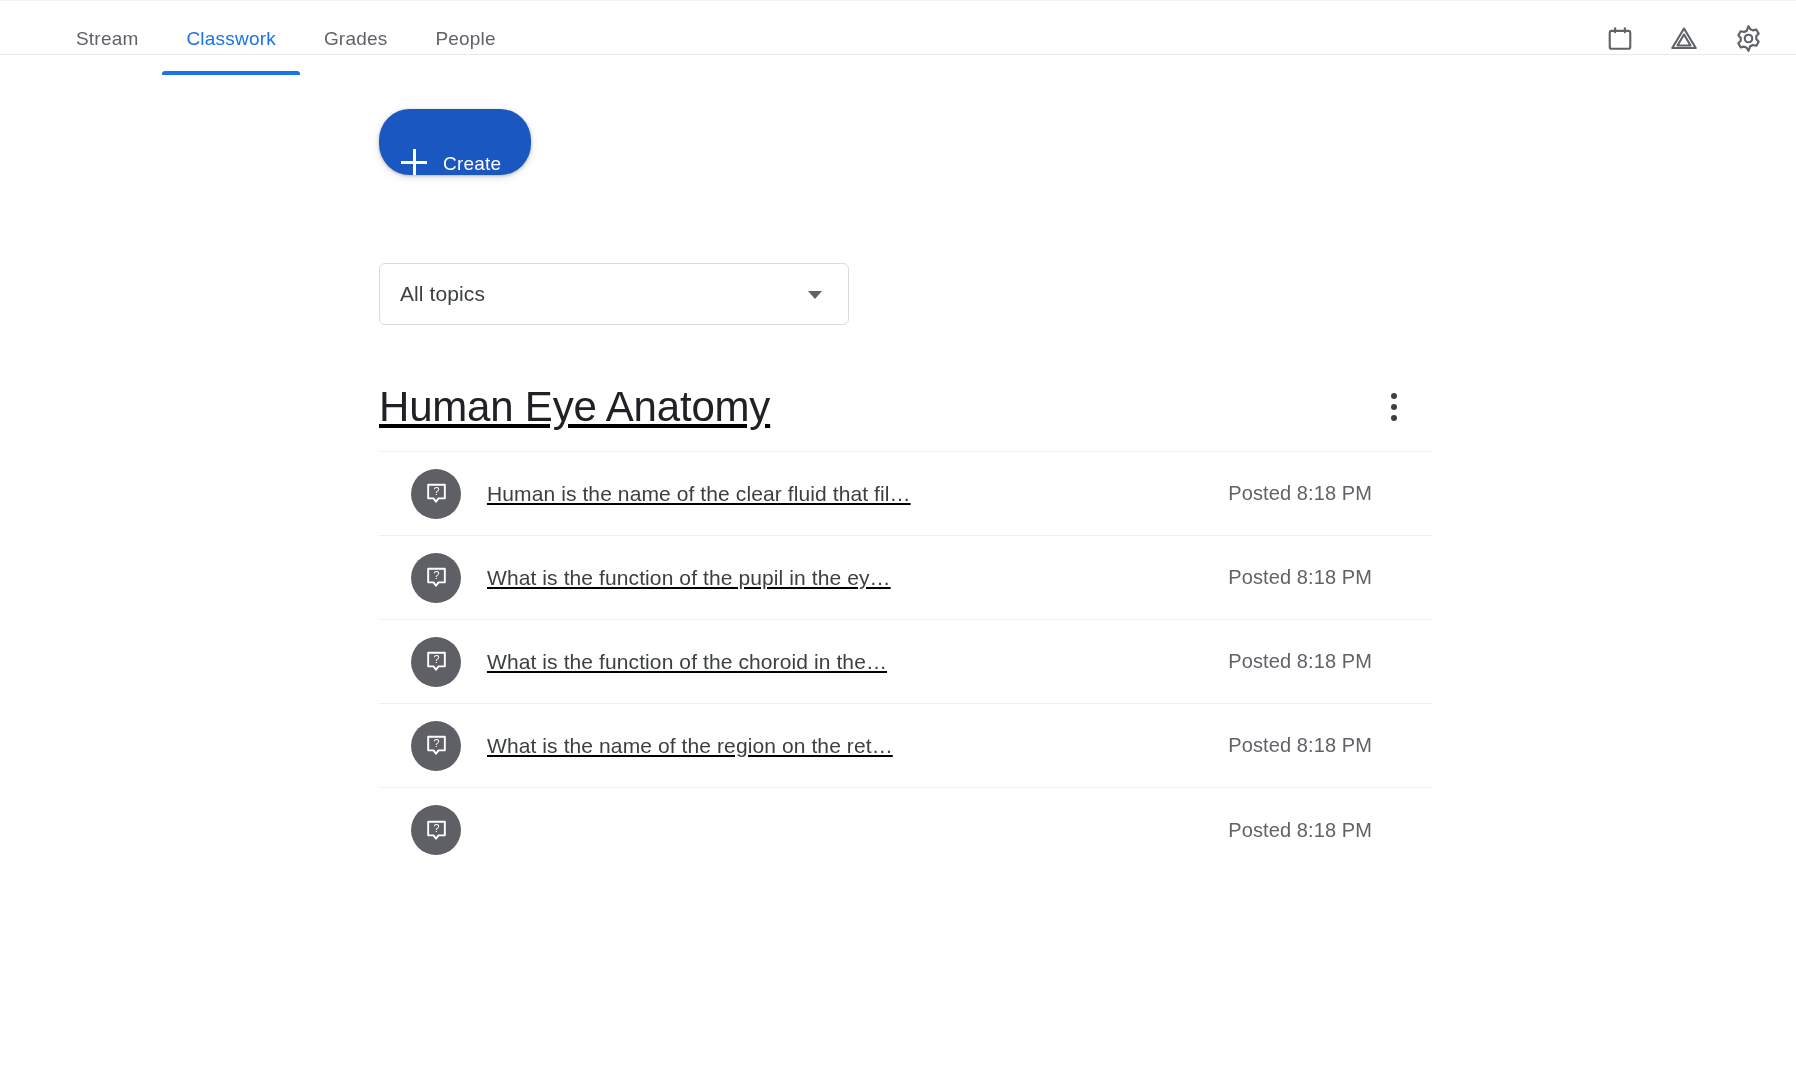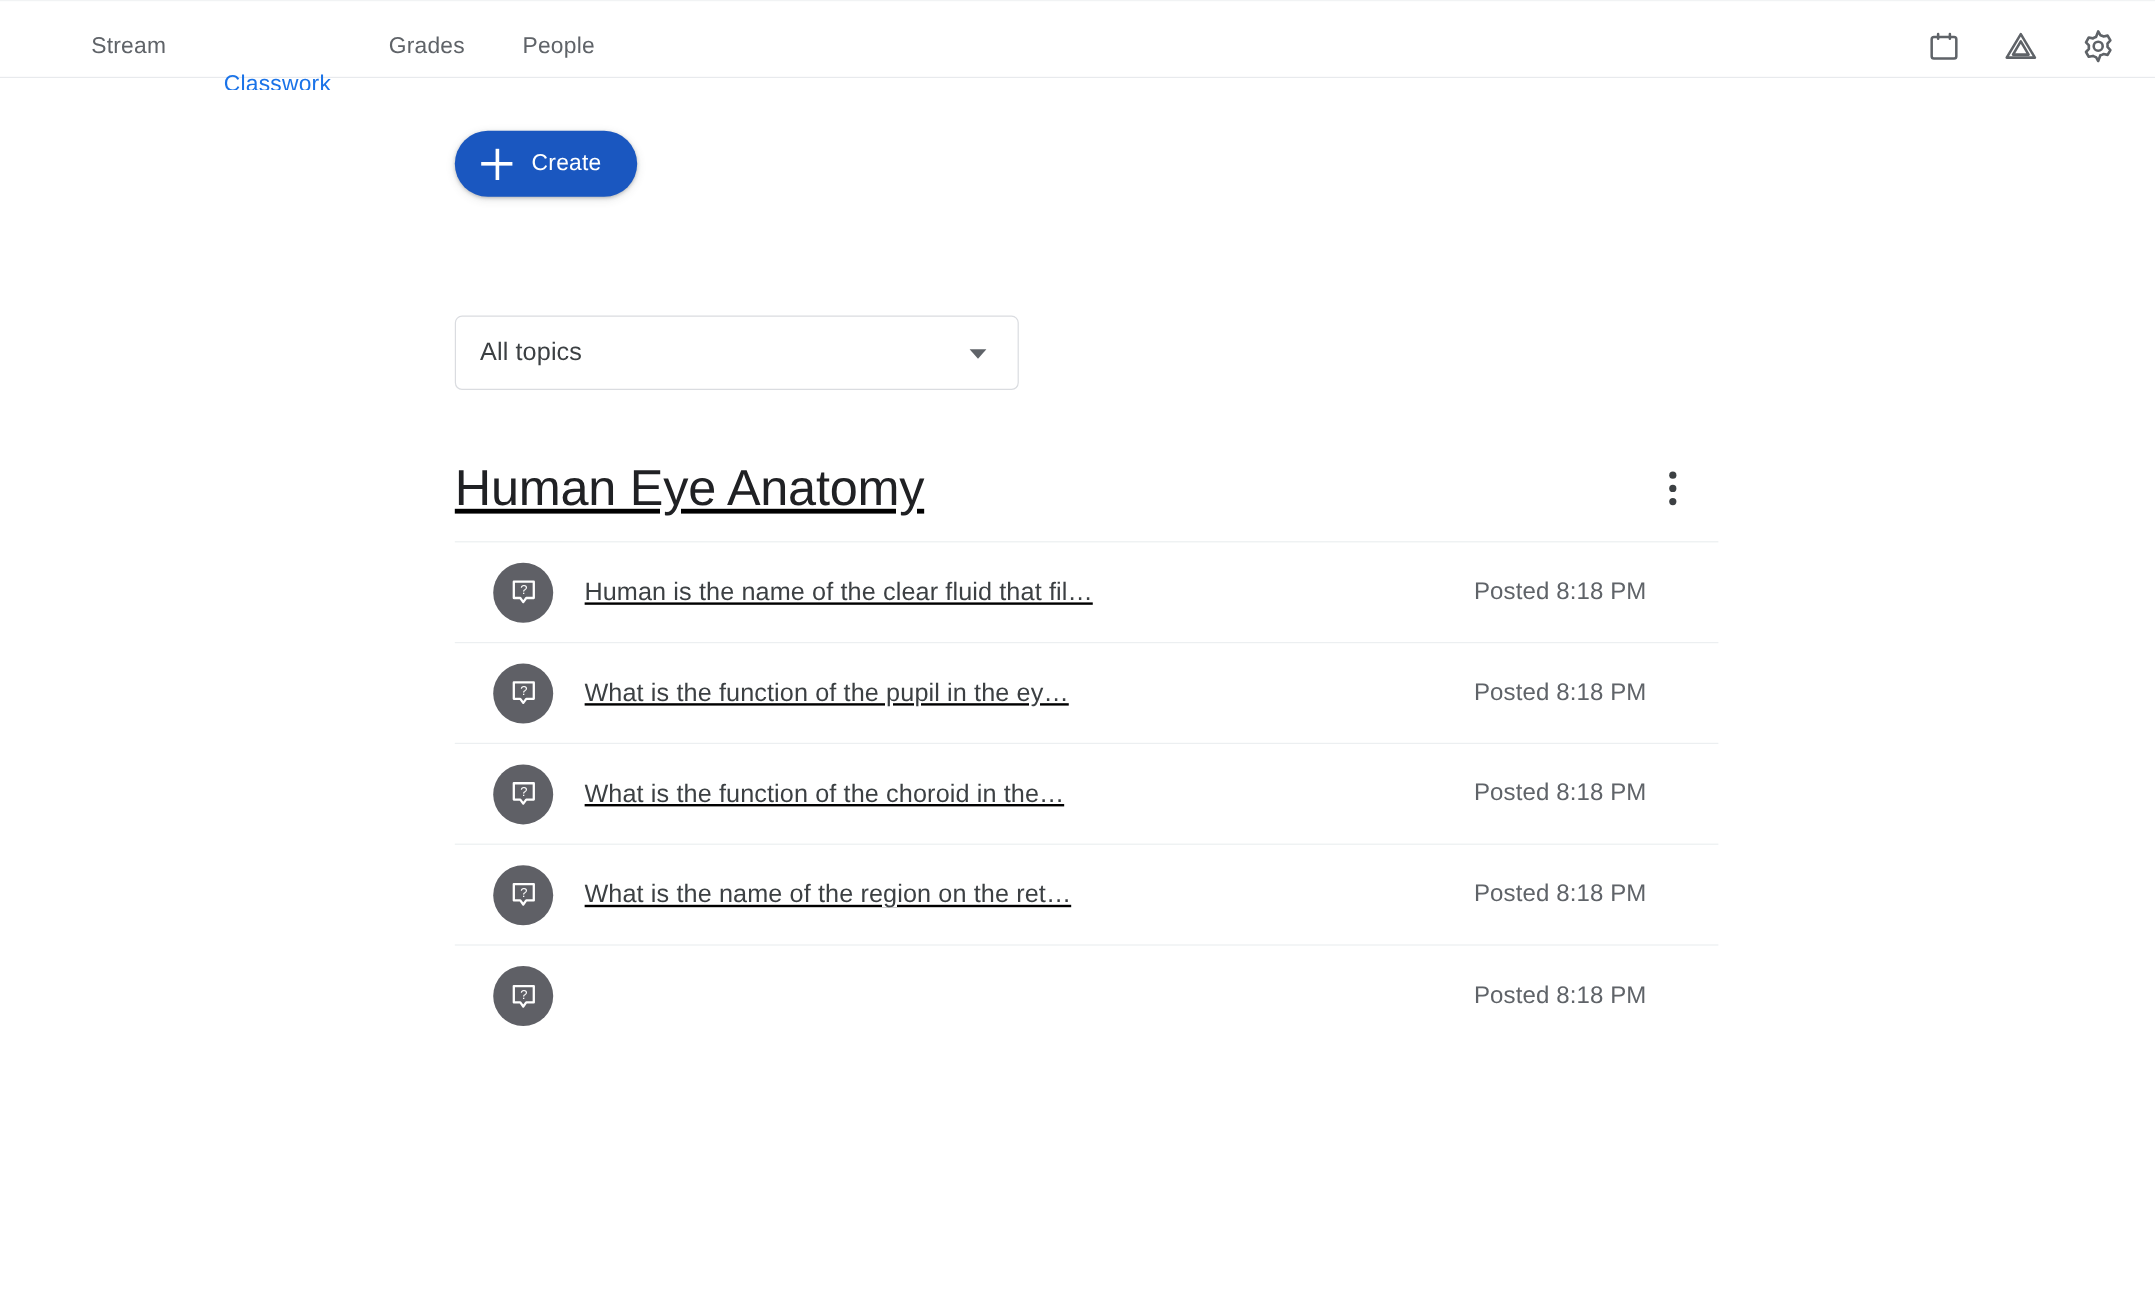--- a/index.html
+++ b/index.html
@@ -17,41 +17,41 @@
     border-right: 1px solid #eceff1;
   }
   .rail-tick {
     position: absolute; left: 0; width: 10px; height: 1px;
     background: #e4e7e9;
   }
 
   
   .topbar {
     position: absolute; left: 0; top: 0;
-    width: 1796px; height: 65px;
+    width: 1796px; height: 55px;
     background: #fff;
     border-bottom: 1px solid #e8eaed;
     border-top: 1px solid #f1f3f4;
   }
   .tabs {
     position: absolute; left: 52px; top: 0;
     height: 75px; display: flex; align-items: flex-start;
   }
   .tab {
     position: relative;
     height: 75px;
     display: flex; align-items: center; justify-content: center;
     padding: 0 24px;
     font-size: 19px;
     letter-spacing: .2px;
     color: #5f6368;
     cursor: pointer;
     white-space: nowrap;
   }
-  .tab.active { color: #1a73e8; font-weight: 500; margin-top: 32px; }
+  .tab.active { color: #1a73e8; font-weight: 500; }
   .tab.active::after {
     content: "";
     position: absolute; left: 0; right: 0; bottom: 0;
     height: 5px;
     background: #1a73e8;
     border-radius: 3px 3px 0 0;
   }
 
   .topbar-actions {
     position: absolute; right: 24px; top: 0;
@@ -67,23 +67,23 @@
 
   
   .content {
     position: absolute; left: 0; top: 75px;
     width: 1796px; height: 1005px;
     background: #fff;
   }
 
   .create-btn {
     position: absolute; left: 379px; top: 34px;
-    height: 55px;
+    height: 66px;
     padding: 0 30px 0 22px;
-    display: flex; align-items: center; gap: 16px;
+    display: flex; align-items: flex-end; gap: 16px;
     background: #1a57c0;
     color: #fff;
     border: none;
     border-radius: 31px;
     font-size: 19px;
     font-family: "Liberation Sans", sans-serif;
     letter-spacing: .2px;
     cursor: pointer;
     box-shadow: 0 1px 3px rgba(60,64,67,.3), 0 2px 8px rgba(60,64,67,.15);
   }

